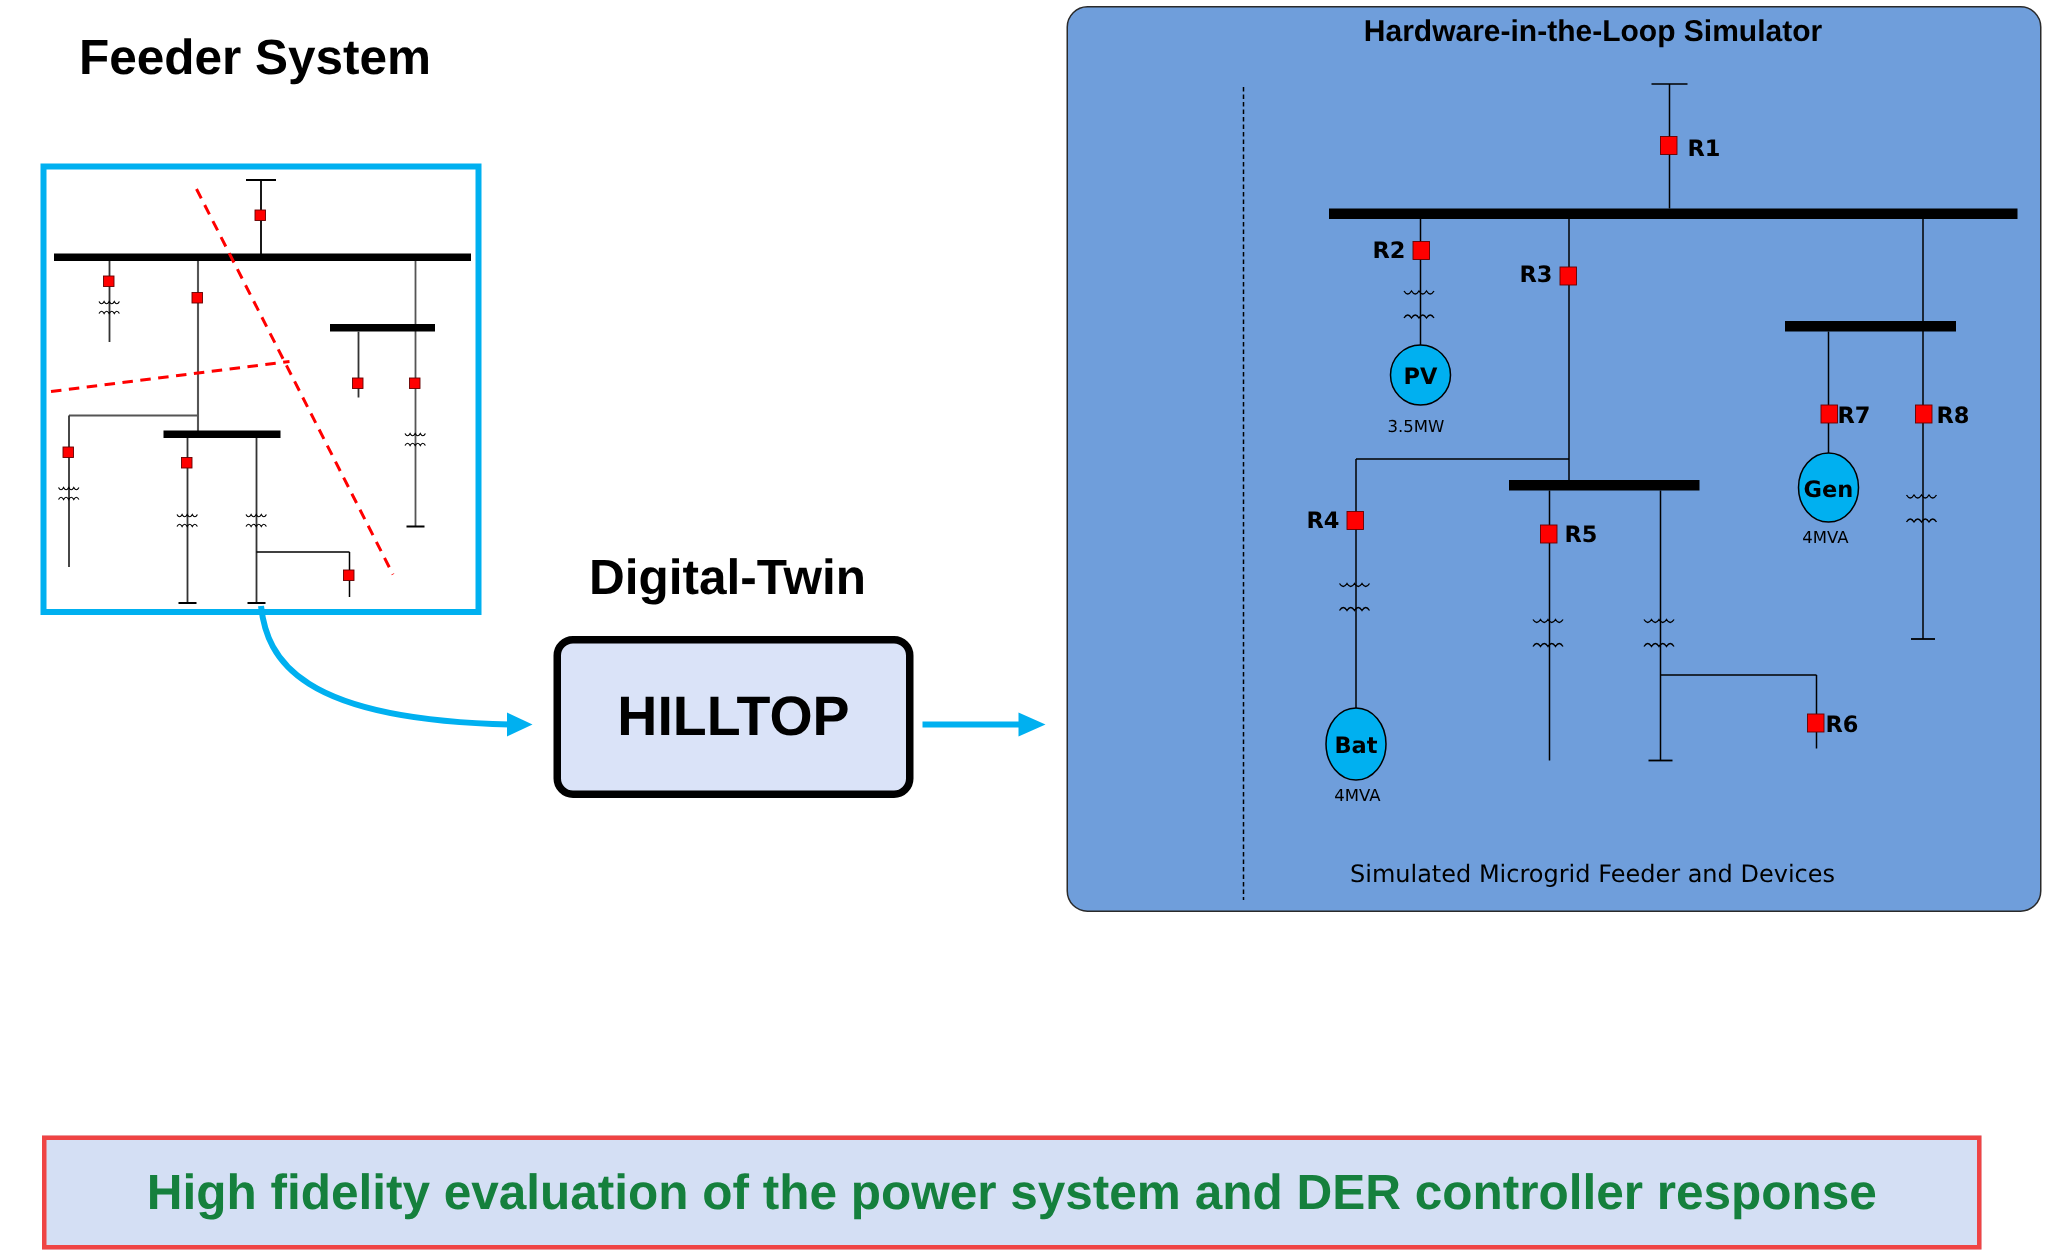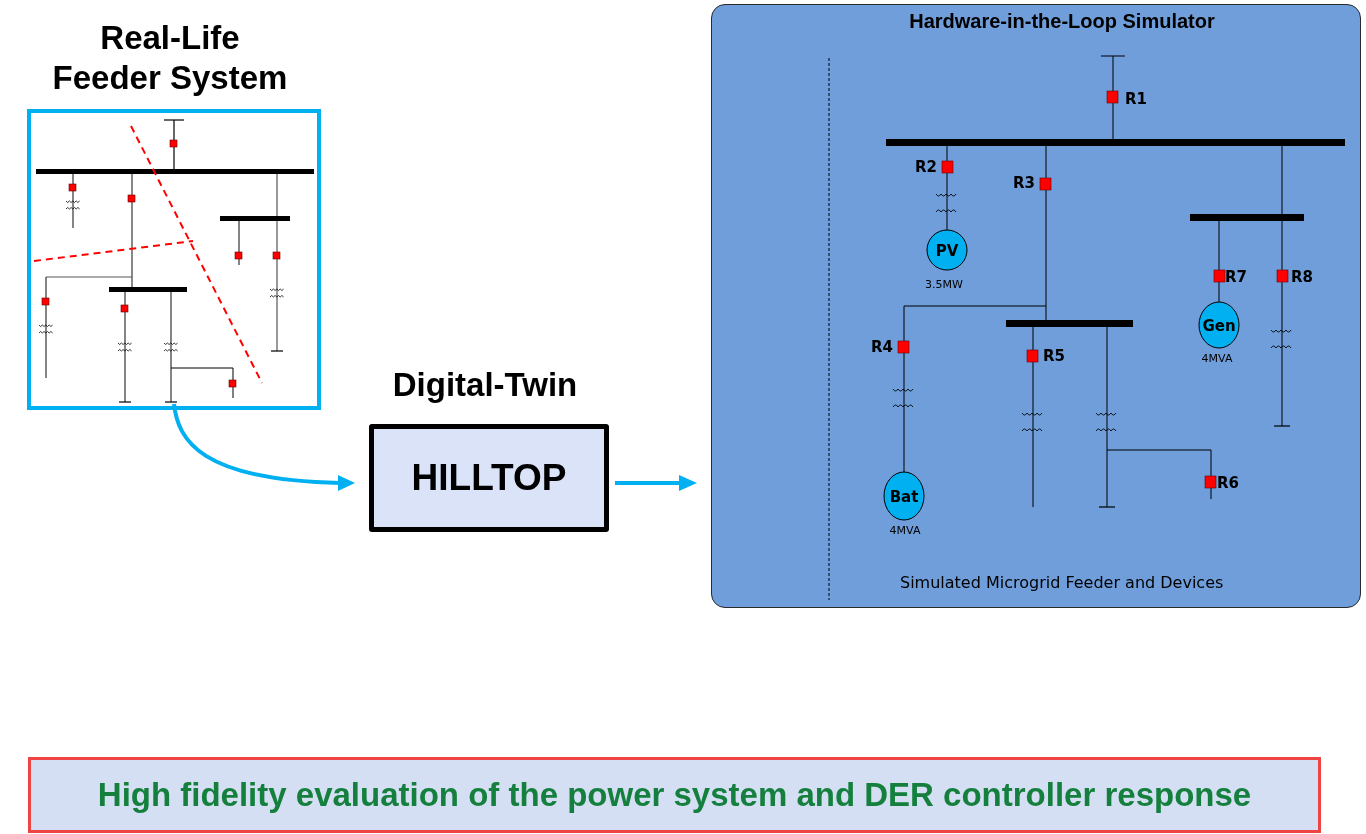--- a/index.html
+++ b/index.html
@@ -1,34 +1,33 @@
 <!DOCTYPE html>
 <html><head>
 <meta charset="utf-8">
 <style>
   html, body { margin:0; padding:0; background:#ffffff; }
   body { width:1366px; height:834px; position:relative; overflow:hidden; font-family:"Liberation Sans", sans-serif; }
   .abs { position:absolute; }
   .title-left { left:20px; top:18px; width:300px; text-align:center; font-weight:bold; font-size:33px; line-height:40px; color:#000; }
   .real-box { left:27px; top:109px; width:286px; height:293px; border:4px solid #00b0f0; background:#fff; box-sizing:content-box; }
   .dt-title { left:370px; top:366px; width:230px; text-align:center; font-weight:bold; font-size:33px; color:#000; }
-  .hilltop { left:369px; top:424px; width:230px; height:98px; border:5px solid #000; border-radius:3px; background:#dae3f8; display:flex; align-items:center; justify-content:center; font-weight:bold; font-size:37px; color:#000; }
+  .hilltop { left:369px; top:424px; width:230px; height:98px; border:5px solid #000; border-radius:13px; background:#dae3f8; display:flex; align-items:center; justify-content:center; font-weight:bold; font-size:37px; color:#000; }
   .hil-panel { left:711px; top:4px; width:648px; height:602px; background:#6f9edb; border:1px solid #2a2a2a; border-radius:14px; }
   .hil-title { left:738px; top:10px; width:648px; text-align:center; font-weight:bold; font-size:20px; color:#000; }
   .hil-caption { left:900px; top:573px; width:360px; text-align:left; font-size:16px; color:#000; font-family:"DejaVu Sans", sans-serif; }
   .bottom-box { left:28px; top:757px; width:1287px; height:70px; border:3px solid #ef4444; background:#d4dff4; display:flex; align-items:center; justify-content:center; font-weight:bold; font-size:33px; color:#15803d; }
   .relay-label { font-family:"DejaVu Sans", sans-serif; font-weight:bold; font-size:15px; fill:#000; }
   .dev-label { font-family:"DejaVu Sans", sans-serif; font-weight:bold; font-size:15px; fill:#000; }
   .rating { font-family:"DejaVu Sans", sans-serif; font-size:11px; fill:#000; }
 </style>
 </head>
 <body>
 
 <div class="abs title-left">
-  <div>Real-Life</div>
   <div>Feeder System</div>
 </div>
 
 <div class="abs real-box">
   <svg width="286" height="293" viewBox="0 0 286 293">
 
     <line x1="133" y1="7" x2="153" y2="7" stroke="#000" stroke-width="1.2"></line>
     <line x1="143" y1="7" x2="143" y2="58" stroke="#000" stroke-width="1.2"></line>
     <rect x="139" y="27" width="7" height="7" fill="#f00" stroke="#600" stroke-width="0.6"></rect>
 

